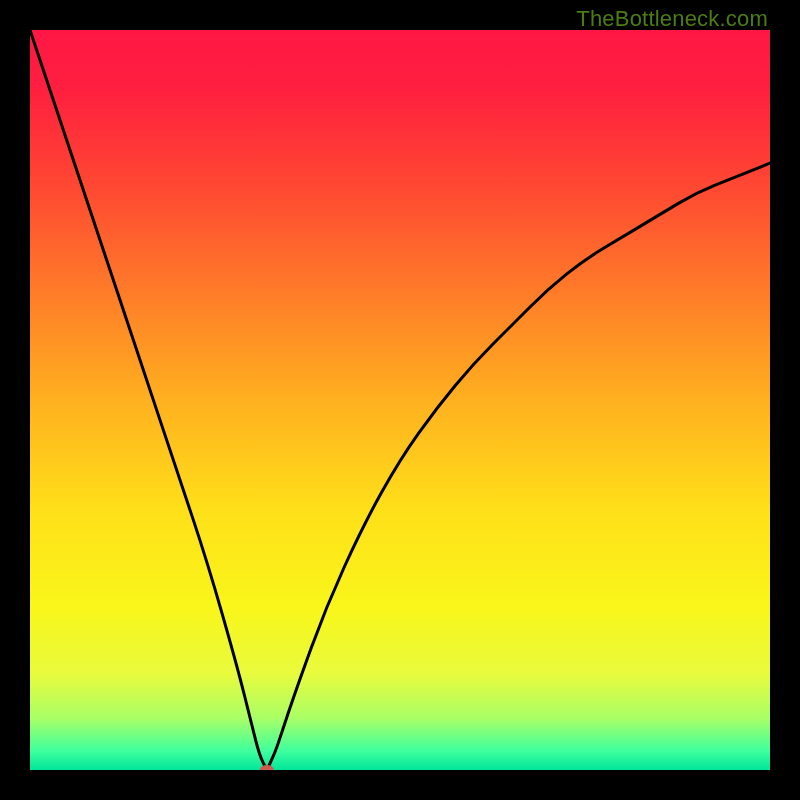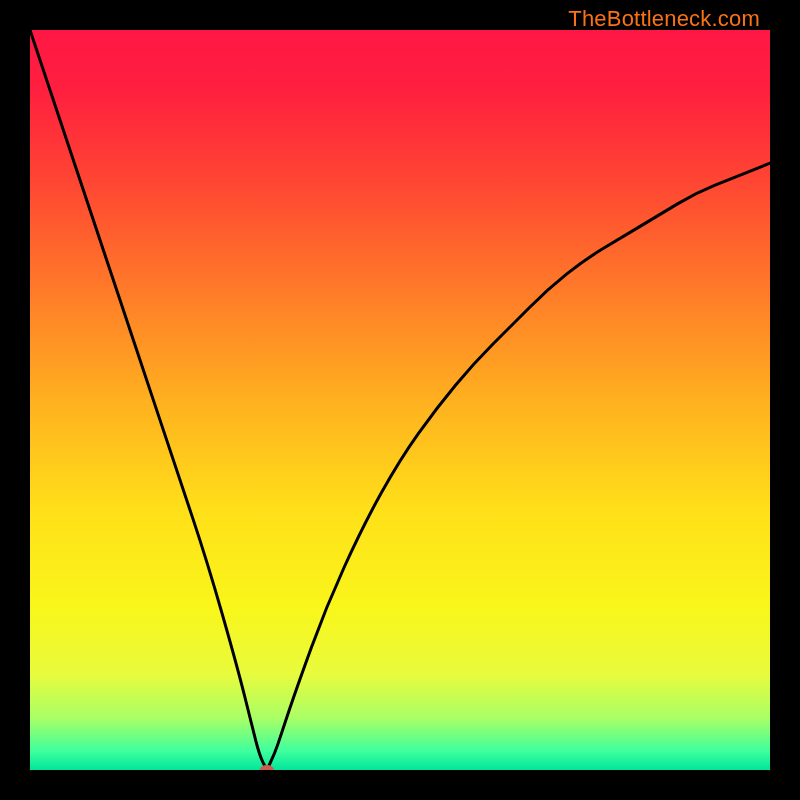--- a/index.html
+++ b/index.html
@@ -22,22 +22,22 @@
   .plot-area {
     position: absolute;
     left: 0;
     top: 0;
     width: 740px;
     height: 740px;
   }
   .watermark {
     position: absolute;
     top: 6px;
-    right: 40px;
-    color: #f97316;
+    right: 32px;
+    color: #4d7c0f;
     font-size: 22px;
     font-weight: 500;
     letter-spacing: 0.2px;
     user-select: none;
   }
   svg {
     display: block;
   }
 </style>
 </head>

